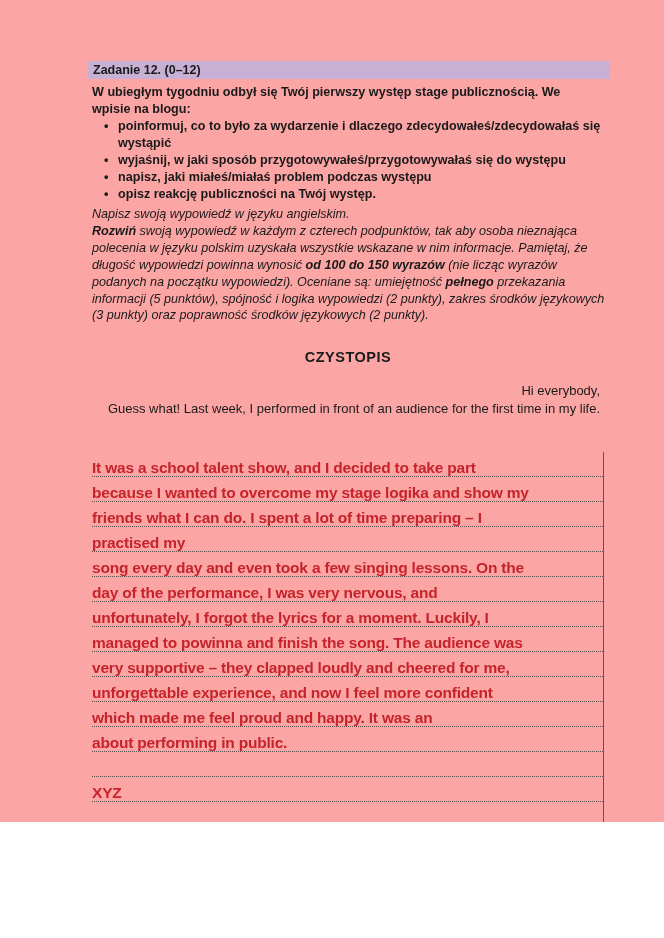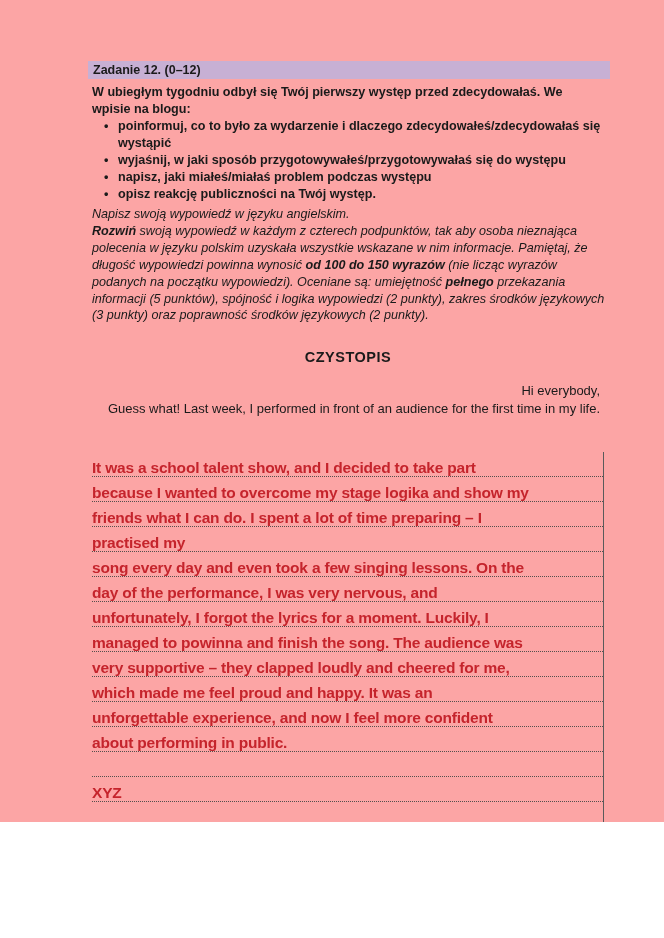--- a/index.html
+++ b/index.html
@@ -34,21 +34,21 @@
 </style>
 </head>
 <body>
 
 <div class="page">
 
   <div class="band">
     <span>Zadanie 12. (0–12)</span>
   </div>
 
-  <div class="intro">W ubiegłym tygodniu odbył się Twój pierwszy występ przed zdecydowałaś. We wpisie na blogu:</div>
+  <div class="intro">W ubiegłym tygodniu odbył się Twój pierwszy występ stage publicznością. We wpisie na blogu:</div>
 
   <div class="bullets">
       <div class="bullet-item">
         <span class="bullet-marker">•</span>
         <span>poinformuj, co to było za wydarzenie i dlaczego zdecydowałeś/zdecydowałaś się wystąpić</span>
       </div>
       <div class="bullet-item">
         <span class="bullet-marker">•</span>
         <span>wyjaśnij, w jaki sposób przygotowywałeś/przygotowywałaś się do występu</span>
       </div>
@@ -96,24 +96,24 @@
       <div class="answer-row">
         <span class="hand">unfortunately, I forgot the lyrics for a moment. Luckily, I</span>
       </div>
       <div class="answer-row">
         <span class="hand">managed to powinna and finish the song. The audience was</span>
       </div>
       <div class="answer-row">
         <span class="hand">very supportive – they clapped loudly and cheered for me,</span>
       </div>
       <div class="answer-row">
-        <span class="hand">which made me feel proud and happy. It was an</span>
+        <span class="hand">unforgettable experience, and now I feel more confident</span>
       </div>
       <div class="answer-row">
-        <span class="hand">unforgettable experience, and now I feel more confident</span>
+        <span class="hand">which made me feel proud and happy. It was an</span>
       </div>
       <div class="answer-row">
         <span class="hand">about performing in public.</span>
       </div>
       <div class="answer-row">
         <span class="hand"></span>
       </div>
       <div class="answer-row">
         <span class="hand">XYZ</span>
       </div>

